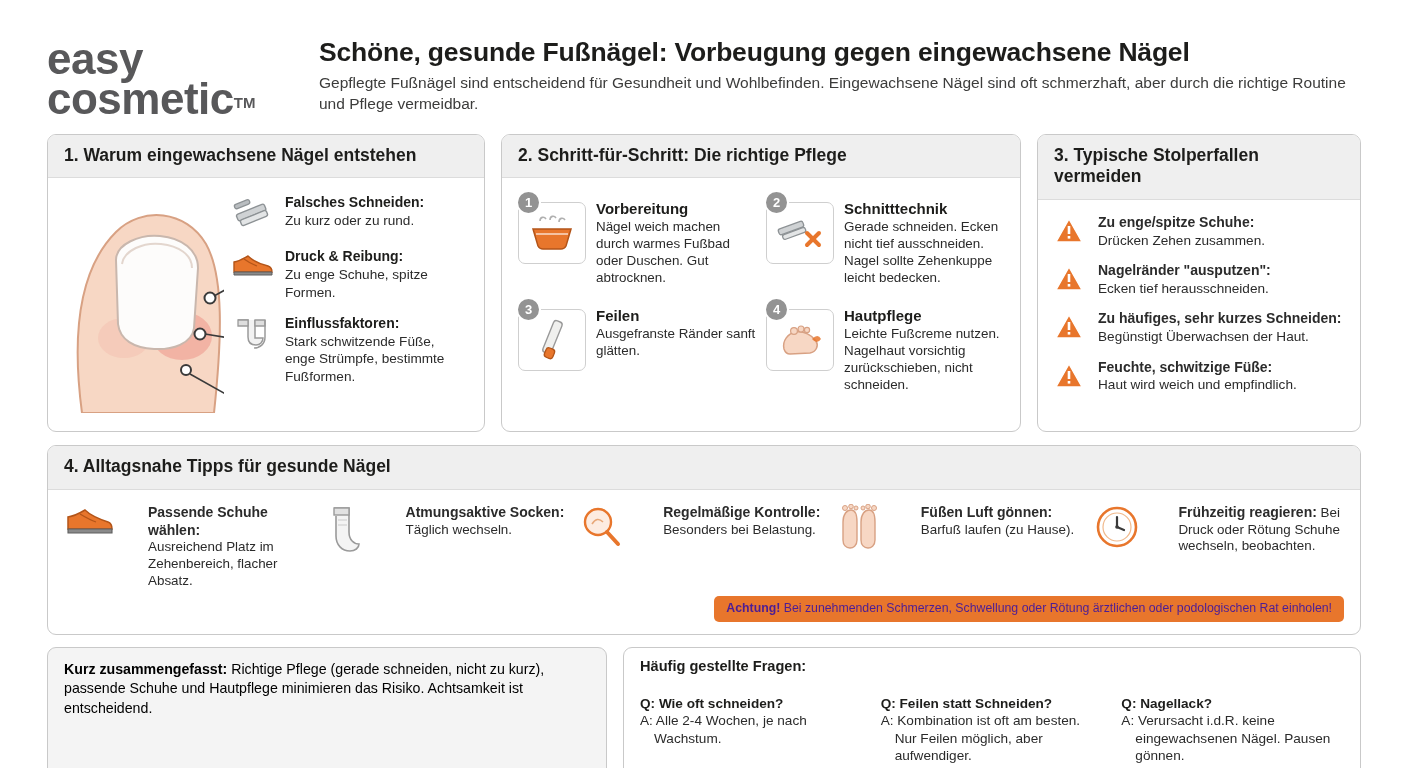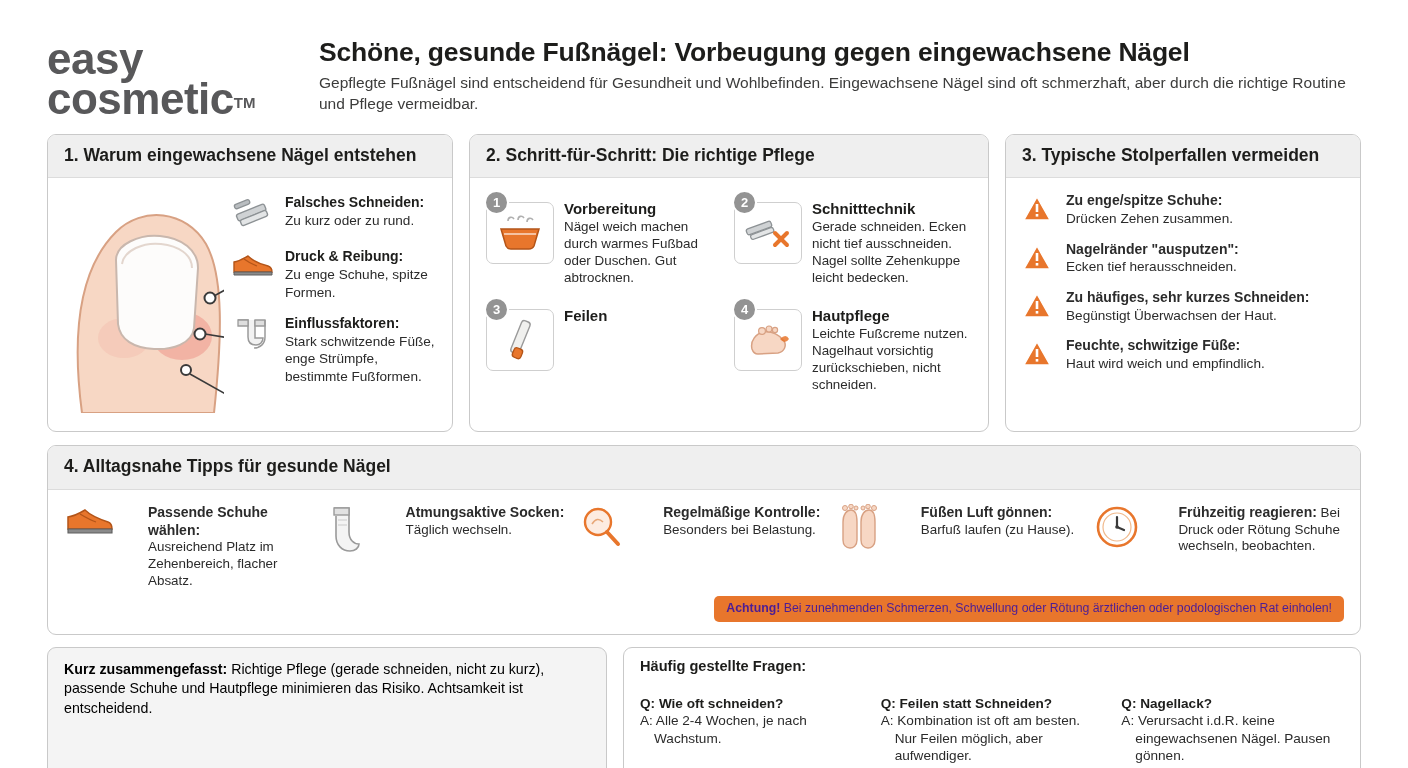--- a/index.html
+++ b/index.html
@@ -78,21 +78,21 @@
     background: #efefef;
     border-bottom: 1px solid #dcdcdc;
     padding: 10px 16px 11px 16px;
     font-size: 17.5px;
     font-weight: bold;
     color: #1d1d1b;
     line-height: 1.22;
   }
   .panel-body { padding: 14px 16px 14px 16px; flex: 1; }
 
-  .p1 { width: 406px; }
+  .p1 { width: 438px; }
   .p2 { width: 520px; }
   .p3 { flex: 1; }
 
   
   .p1-body { display: flex; gap: 6px; padding-top: 10px; }
   .toe-wrap { width: 160px; flex: 0 0 160px; position: relative; }
   .p1-list { flex: 1; padding-top: 6px; }
   .p1-item { display: flex; gap: 9px; margin-bottom: 14px; }
   .p1-icon { width: 46px; flex: 0 0 46px; padding-top: 2px; }
   .p1-txt { font-size: 13.6px; line-height: 1.28; color: #2b2b2b; }
@@ -330,20 +330,21 @@
               <div class="step-num">3</div>
               <div class="step-box">
                 <svg width="52" height="44" viewBox="0 0 52 44">
                   <rect x="22" y="2" width="9" height="34" rx="3" transform="rotate(22 26 19)" fill="#f0f0ee" stroke="#9a9a9a" stroke-width="1.4"></rect>
                   <rect x="19" y="30" width="9" height="10" rx="3" transform="rotate(22 23 35)" fill="#e8762c" stroke="#b35418" stroke-width="1.3"></rect>
                 </svg>
               </div>
             </div>
             <div class="step-txt">
               <div class="step-title">Feilen</div>
+              <div class="step-desc">Ausgefranste Ränder sanft glätten.</div>
             </div>
           </div>
 
           <div class="step">
             <div class="step-ico-col">
               <div class="step-num">4</div>
               <div class="step-box">
                 <svg width="52" height="42" viewBox="0 0 52 42">
                   <path d="M10 30 C8 22 14 14 22 13 C30 12 38 16 42 22 C45 27 42 33 36 34 L16 35 C12 35 11 33 10 30 Z" fill="#f7d7c4" stroke="#d8a183" stroke-width="1.5"></path>
                   <circle cx="20" cy="12" r="3.4" fill="#f7d7c4" stroke="#d8a183" stroke-width="1.2"></circle>

